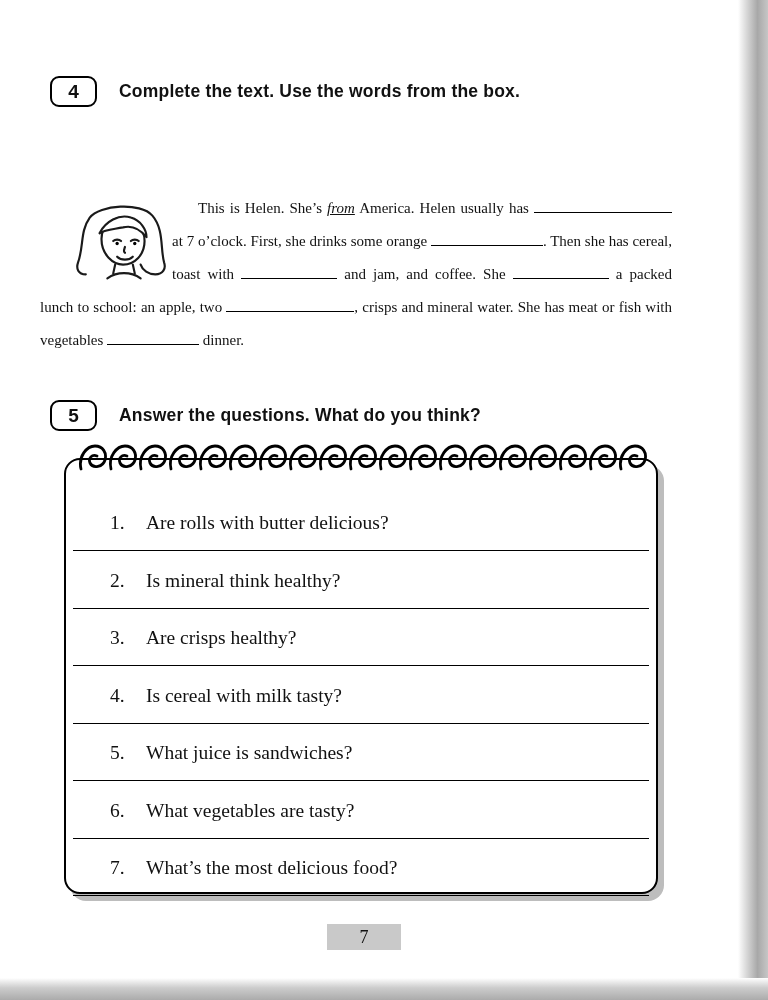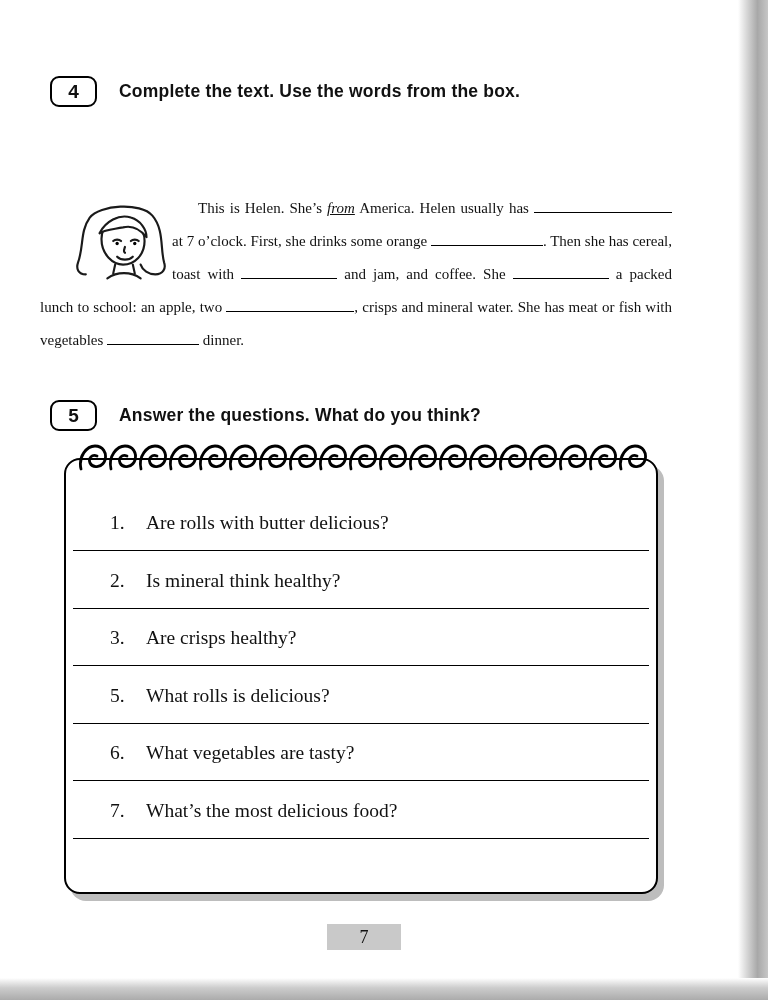--- a/index.html
+++ b/index.html
@@ -173,23 +173,27 @@
       <div class="q">
         <div class="q-text"><span class="q-num">2.</span><span>Is mineral think healthy?</span></div>
         <div class="q-rule"></div>
       </div>
 
       <div class="q">
         <div class="q-text"><span class="q-num">3.</span><span>Are crisps healthy?</span></div>
         <div class="q-rule"></div>
       </div>
 
-
-      <div class="q">
-        <div class="q-text"><span class="q-num">5.</span><span>What rolls is delicious?</span></div>
+      <div class="q">
+        <div class="q-text"><span class="q-num">4.</span><span>Is cereal with milk tasty?</span></div>
+        <div class="q-rule"></div>
+      </div>
+
+      <div class="q">
+        <div class="q-text"><span class="q-num">5.</span><span>What juice is sandwiches?</span></div>
         <div class="q-rule"></div>
       </div>
 
       <div class="q">
         <div class="q-text"><span class="q-num">6.</span><span>What vegetables are tasty?</span></div>
         <div class="q-rule"></div>
       </div>
 
       <div class="q">
         <div class="q-text"><span class="q-num">7.</span><span>What’s the most delicious food?</span></div>

